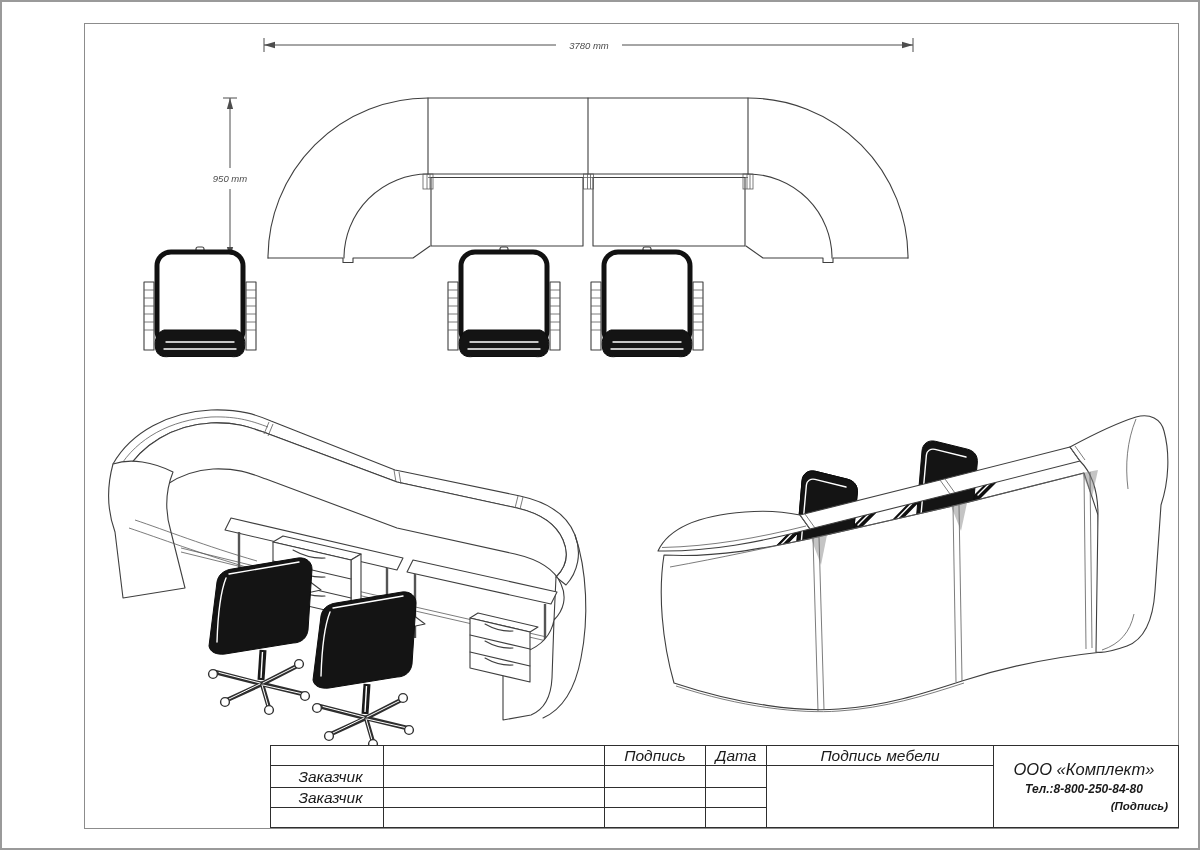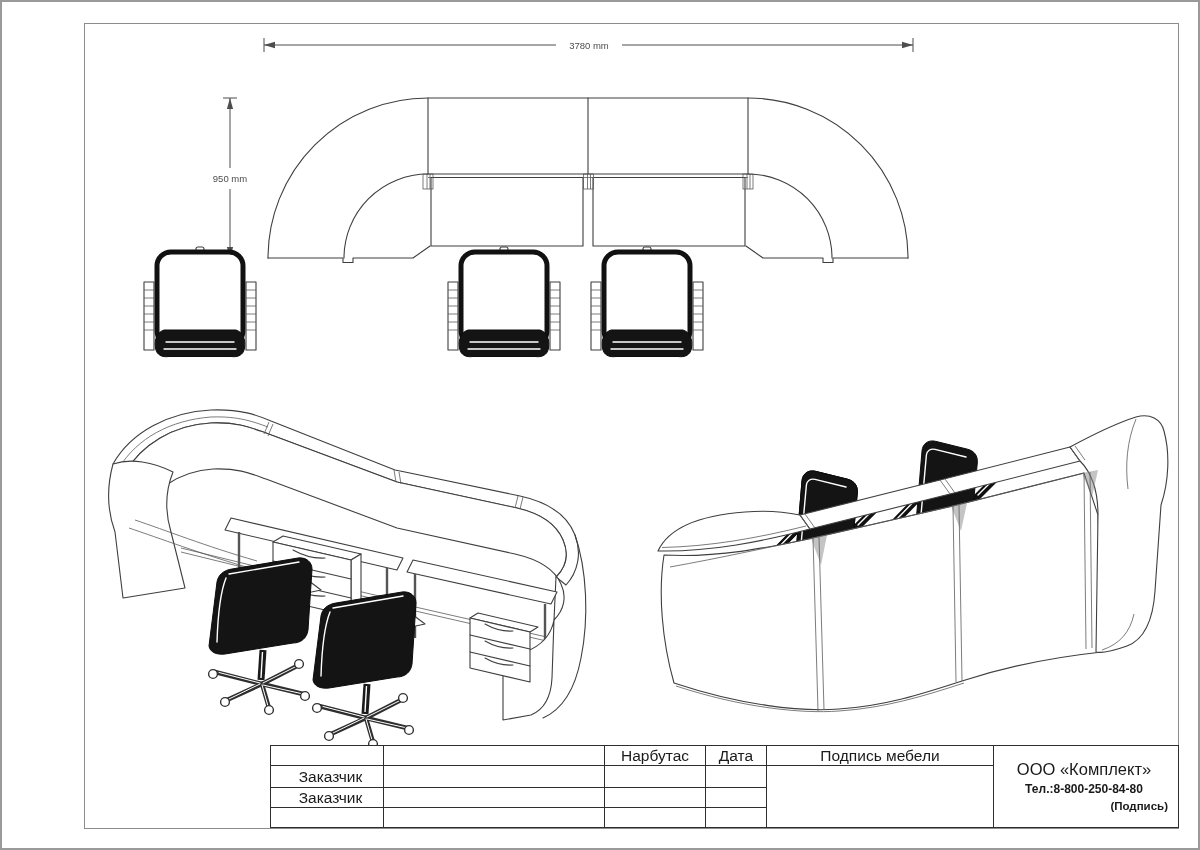--- a/index.html
+++ b/index.html
@@ -1,17 +1,17 @@
 <!DOCTYPE html>
 <html><head>
 <meta charset="utf-8">
 <style>
   html,body{margin:0;padding:0;background:#fff;}
   #sheet{position:relative;width:1200px;height:850px;background:#ffffff;
-         font-family:"Liberation Sans",sans-serif;overflow:hidden;box-sizing:border-box;}
+         font-family:"Liberation Sans",sans-serif;overflow:hidden;box-sizing:border-box;font-style:italic;}
   .outer-frame{position:absolute;left:0;top:0;width:1196px;height:846px;
                border:2px solid #9a9a9a;box-sizing:content-box;}
   .inner-frame{position:absolute;left:84px;top:23px;width:1093px;height:804px;
                border:1px solid #8c8c8c;}
   svg{position:absolute;overflow:visible;}
   .ln{stroke:#3f3f3f;stroke-width:1.1;fill:none;stroke-linecap:round;stroke-linejoin:round;}
   .lnthin{stroke:#5a5a5a;stroke-width:0.8;fill:none;}
   .wh{fill:#ffffff;stroke:#3f3f3f;stroke-width:1.1;stroke-linejoin:round;}
   .blk{fill:#141414;stroke:#0c0c0c;stroke-width:1;stroke-linejoin:round;}
   .whl{stroke:#ffffff;stroke-width:1.4;fill:none;stroke-linecap:round;}
@@ -279,21 +279,21 @@
         <col style="width:221px">
         <col style="width:101px">
       <col style="width:61px">
         <col style="width:227px">
         <col style="width:185px">
     </colgroup>
     <tbody>
         <tr style="height:20px">
       <td></td>
       <td></td>
-      <td class="ctr">Нарбутас</td>
+      <td class="ctr">Подпись</td>
       <td class="ctr">Дата</td>
       <td class="ctr">Подпись мебели</td>
       <td rowspan="4" class="company">
         <div class="co-name">ООО «Комплект»</div>
         <div class="co-phone">Тел.:8-800-250-84-80</div>
         <div class="co-country">(Подпись)</div>
       </td>
     </tr>
     <tr style="height:22px">
       <td class="lbl">Заказчик</td>

